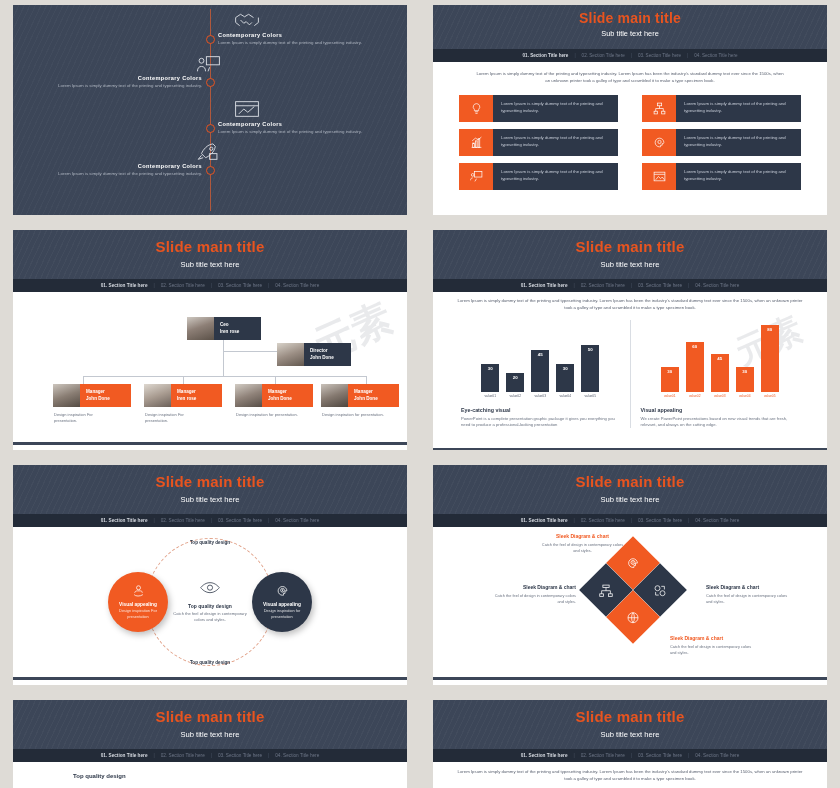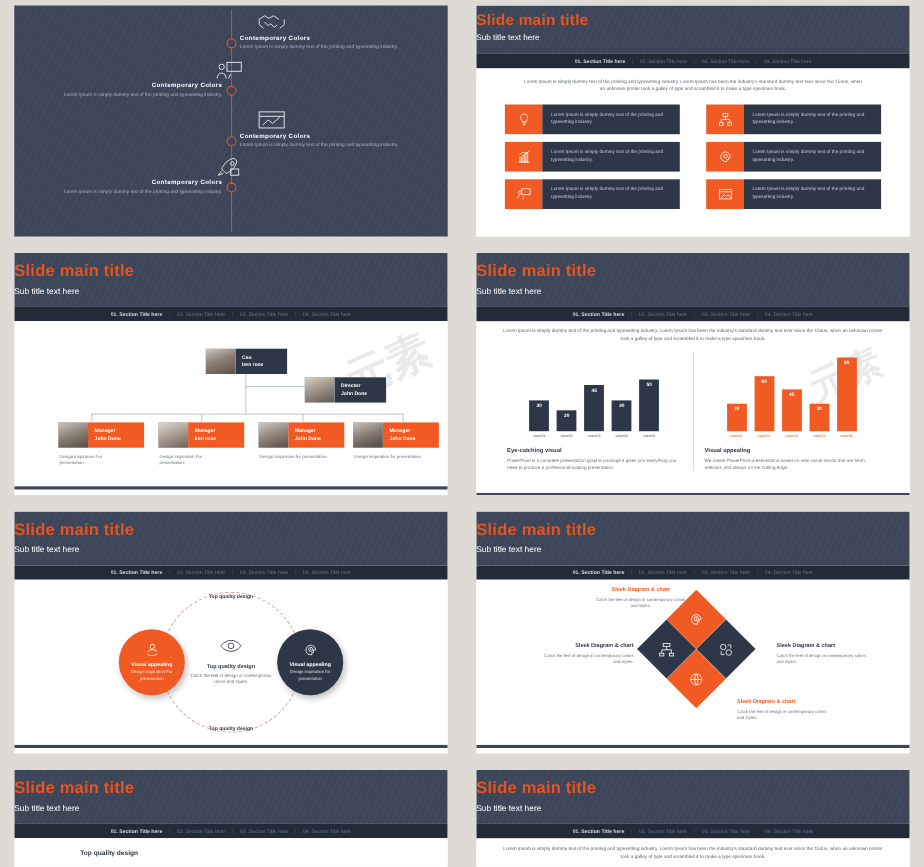--- a/index.html
+++ b/index.html
@@ -22,20 +22,21 @@
     box-shadow: 0 0 0 0 rgba(0,0,0,0);
   }
 
   
   .s-head {
     position: relative;
     background: #3c4658;
     background-image: repeating-linear-gradient(115deg,
         rgba(255,255,255,0.030) 0px, rgba(255,255,255,0.030) 1px,
         rgba(0,0,0,0) 1px, rgba(0,0,0,0) 5px);
+    text-align: center;
     padding-top: 6px;
   }
   .s-title {
     color: #e8541f; font-weight: bold; letter-spacing: .2px;
     line-height: 1.1;
   }
   .s-sub { color: #ffffff; line-height: 1.4; }
   .s-nav {
     background: #232b38;
     display: flex; align-items: center; justify-content: center;

